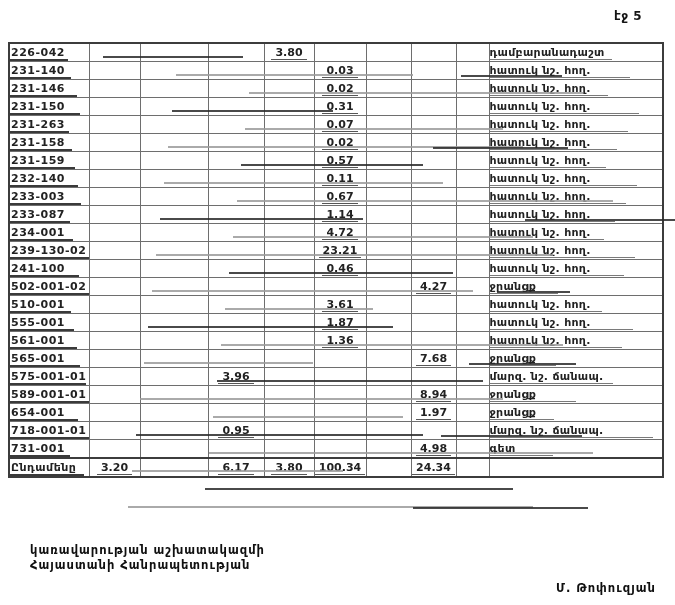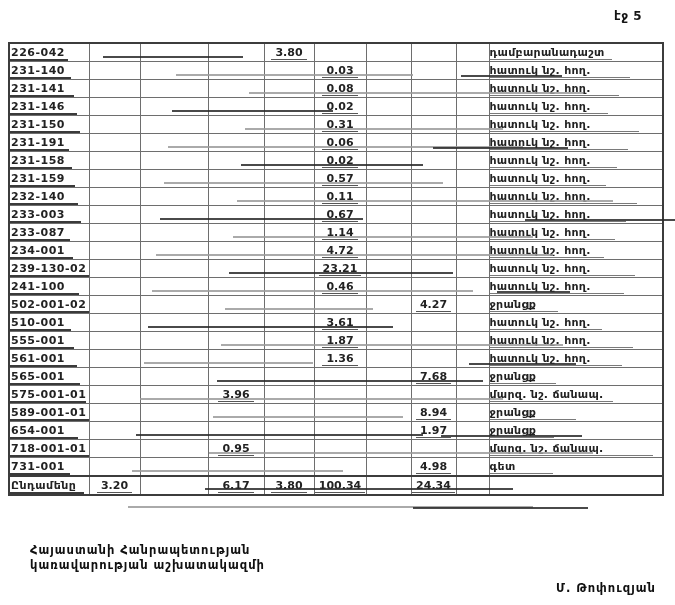--- a/index.html
+++ b/index.html
@@ -144,32 +144,20 @@
             <td class="val-cell"></td>
             <td class="val-cell"></td>
             <td class="val-cell"></td>
             <td class="val-cell"><span class="val-text">0.03</span></td>
             <td class="val-cell"></td>
             <td class="val-cell"></td>
             <td class="val-cell"></td>
             <td class="desc-cell"><span class="desc-text" style="padding-right: 39px;">հատուկ նշ. հող.</span></td>
           </tr>
           <tr>
-            <td class="code-cell"><span class="code-text" style="padding-right: 9px;">231-141</span></td>
-            <td class="val-cell"></td>
-            <td class="val-cell"></td>
-            <td class="val-cell"></td>
-            <td class="val-cell"></td>
-            <td class="val-cell"><span class="val-text">0.08</span></td>
-            <td class="val-cell"></td>
-            <td class="val-cell"></td>
-            <td class="val-cell"></td>
-            <td class="desc-cell"><span class="desc-text" style="padding-right: 28px;">հատուկ նշ. հող.</span></td>
-          </tr>
-          <tr>
             <td class="code-cell"><span class="code-text" style="padding-right: 12px;">231-146</span></td>
             <td class="val-cell"></td>
             <td class="val-cell"></td>
             <td class="val-cell"></td>
             <td class="val-cell"></td>
             <td class="val-cell"><span class="val-text">0.02</span></td>
             <td class="val-cell"></td>
             <td class="val-cell"></td>
             <td class="val-cell"></td>
             <td class="desc-cell"><span class="desc-text" style="padding-right: 17px;">հատուկ նշ. հող.</span></td>
@@ -180,26 +168,26 @@
             <td class="val-cell"></td>
             <td class="val-cell"></td>
             <td class="val-cell"></td>
             <td class="val-cell"><span class="val-text">0.31</span></td>
             <td class="val-cell"></td>
             <td class="val-cell"></td>
             <td class="val-cell"></td>
             <td class="desc-cell"><span class="desc-text" style="padding-right: 48px;">հատուկ նշ. հող.</span></td>
           </tr>
           <tr>
-            <td class="code-cell"><span class="code-text" style="padding-right: 4px;">231-191</span></td>
-            <td class="val-cell"></td>
-            <td class="val-cell"></td>
-            <td class="val-cell"></td>
-            <td class="val-cell"></td>
-            <td class="val-cell"><span class="val-text">0.06</span></td>
+            <td class="code-cell"><span class="code-text" style="padding-right: 4px;">231-263</span></td>
+            <td class="val-cell"></td>
+            <td class="val-cell"></td>
+            <td class="val-cell"></td>
+            <td class="val-cell"></td>
+            <td class="val-cell"><span class="val-text">0.07</span></td>
             <td class="val-cell"></td>
             <td class="val-cell"></td>
             <td class="val-cell"></td>
             <td class="desc-cell"><span class="desc-text" style="padding-right: 37px;">հատուկ նշ. հող.</span></td>
           </tr>
           <tr>
             <td class="code-cell"><span class="code-text" style="padding-right: 7px;">231-158</span></td>
             <td class="val-cell"></td>
             <td class="val-cell"></td>
             <td class="val-cell"></td>
@@ -459,19 +447,19 @@
         <div class="noise-line" style="left: 433px; top: 393px; width: 141px; background: rgb(42, 42, 42);"></div>
         <div class="noise-line" style="left: 201px; top: 410px; width: 384px; background: rgb(155, 155, 155);"></div>
         <div class="noise-line" style="left: 124px; top: 428px; width: 211px; background: rgb(155, 155, 155);"></div>
         <div class="noise-line" style="left: 197px; top: 446px; width: 308px; background: rgb(42, 42, 42);"></div>
         <div class="noise-line" style="left: 120px; top: 464px; width: 405px; background: rgb(155, 155, 155);"></div>
         <div class="noise-line" style="left: 405px; top: 465px; width: 175px; background: rgb(42, 42, 42);"></div>
       </div>
   </div>
 
   <div class="footer">
+    <div>կառավարության աշխատակազմի</div>
     <div>Հայաստանի Հանրապետության</div>
-    <div>կառավարության աշխատակազմի</div>
   </div>
 
   <div class="signature">Մ. Թոփուզյան</div>
 
 </div>
 
 </body></html>

